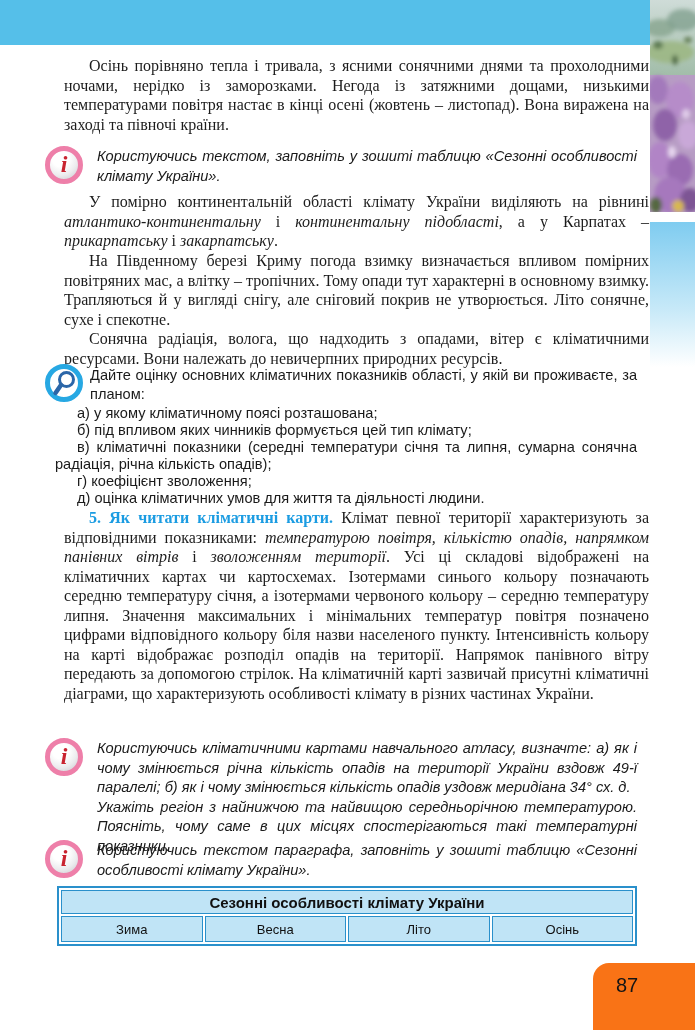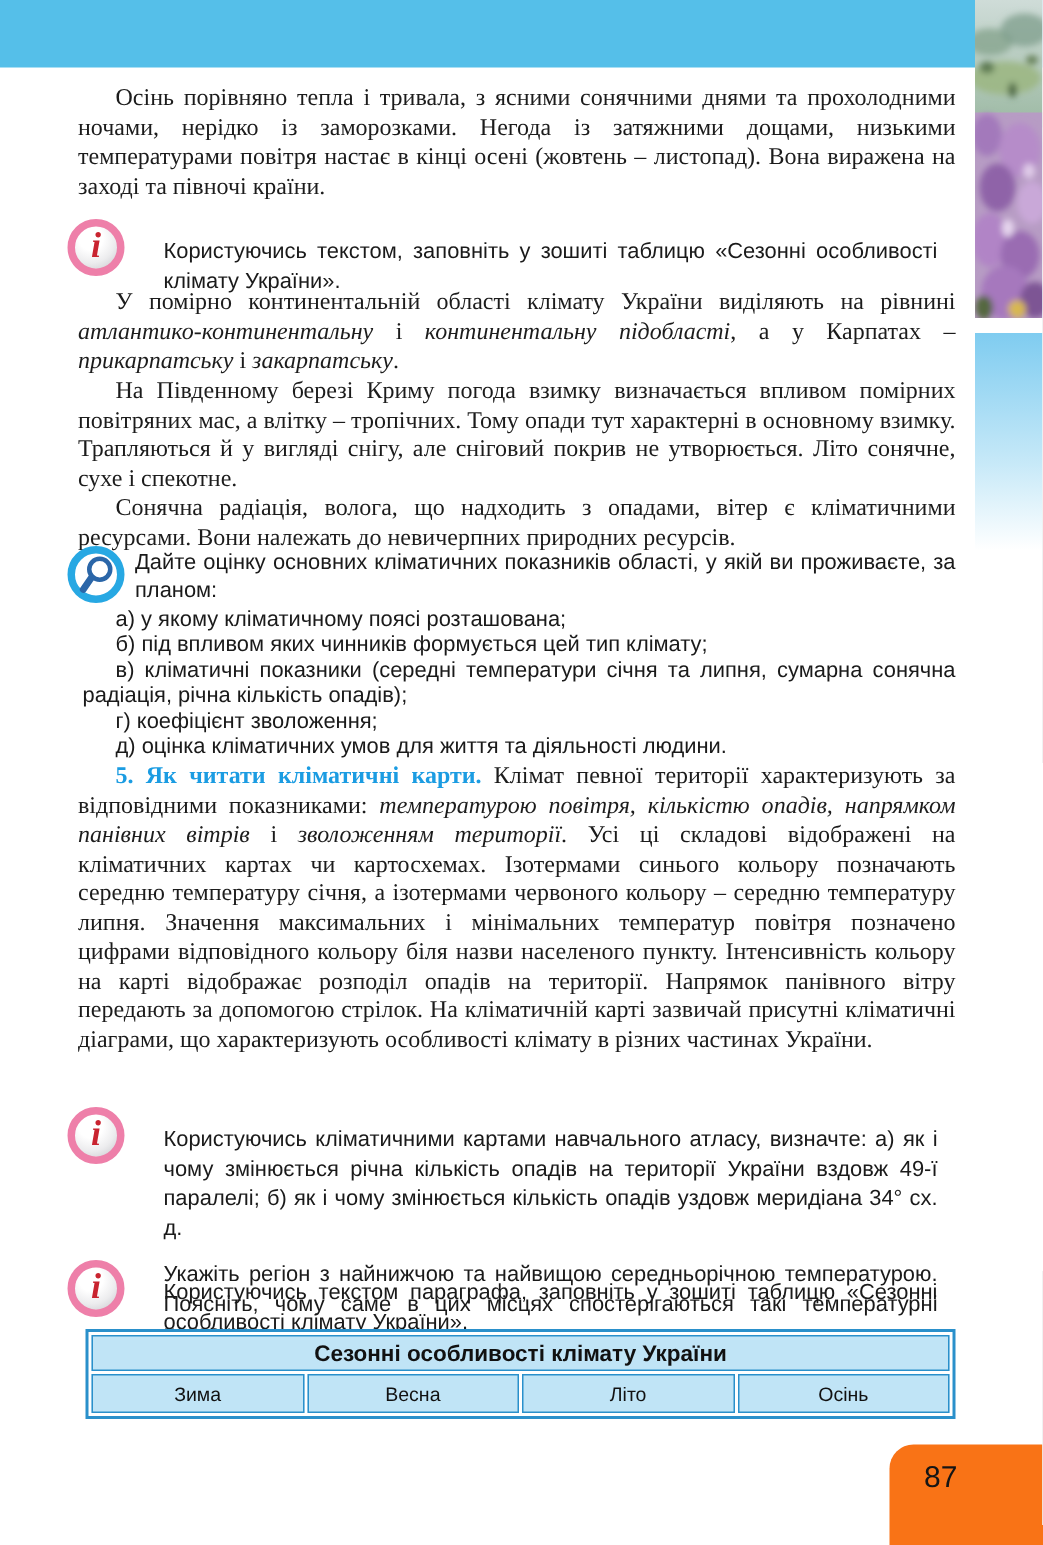--- a/index.html
+++ b/index.html
@@ -15,41 +15,41 @@
   .photo  { position:absolute; left:650px; top:0; width:45px; height:212px; }
   .photo svg { display:block; }
   .strip  { position:absolute; left:650px; top:222px; width:45px; height:145px;
             background:linear-gradient(180deg,#7fccf0 0%, #c7e9f8 60%, rgba(255,255,255,0) 100%); }
   .pagetab { position:absolute; left:593px; top:963px; width:102px; height:67px;
              background:#f97316; border-radius:16px 0 0 0; }
   .pagenum { display:block; margin:11px 0 0 23px; font-family:"Liberation Sans",sans-serif;
              font-size:20px; color:#151515; }
 
   
-  .bpar { position:absolute; left:52px; width:585px; font-size:16px; line-height:19.5px;
+  .bpar { position:absolute; left:64px; width:585px; font-size:16px; line-height:19.5px;
           text-align:justify; }
   .indent { text-indent:25px; }
   .it  { font-style:italic; }
   .run-heading { color:#1b9ce2; font-weight:bold; }
 
   
   .icon-info { position:absolute; left:45px; width:38px; height:38px; border-radius:50%;
                border:5px solid #ee7fa9;
                background:radial-gradient(circle at 38% 28%, #ffffff 30%, #ececee 62%, #c6c6cb 100%);
                display:flex; align-items:center; justify-content:center; }
   .icon-info span { font-family:"Liberation Serif",serif; font-style:italic; font-weight:bold;
                     font-size:24px; color:#c92430; line-height:1; margin-top:-3px; }
   .icon-search { position:absolute; left:45px; width:38px; height:38px; border-radius:50%;
                  border:5px solid #27a8e3; background:#ffffff;
                  display:flex; align-items:center; justify-content:center; }
 
   
   .note { position:absolute; left:97px; width:540px; font-family:"Liberation Sans",sans-serif;
           font-size:14.6px; line-height:19.5px; text-align:justify; color:#1a1a1a; }
-  .note p { margin:12px; }
+  .note p { margin:0;font-style:italic; }
 
   
   .task-intro { position:absolute; left:90px; width:547px; font-family:"Liberation Sans",sans-serif;
                 font-size:14.6px; line-height:18.5px; text-align:justify; color:#1a1a1a; }
   .task-items { position:absolute; left:55px; width:582px; font-family:"Liberation Sans",sans-serif;
                 font-size:14.6px; line-height:17px; text-align:justify; color:#1a1a1a; }
   .task-items div { text-indent:22px; }
 
   
   .stable { position:absolute; left:57px; top:886px; width:580px; background:#ffffff;

